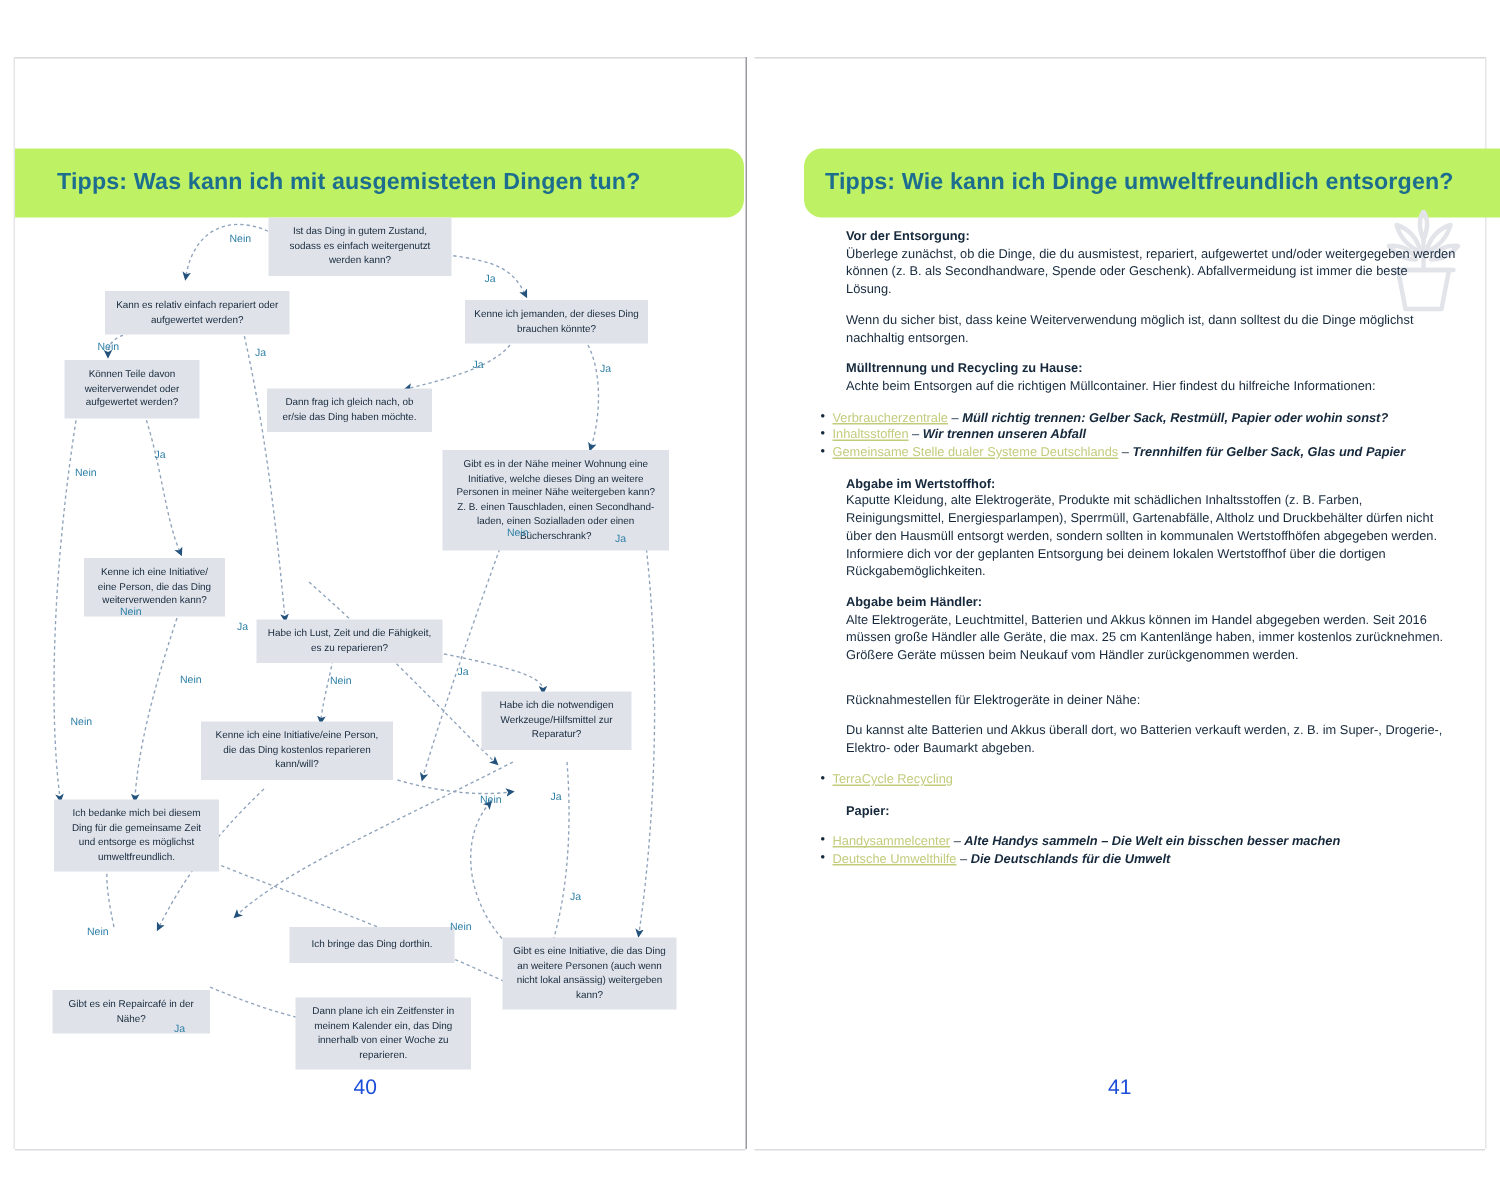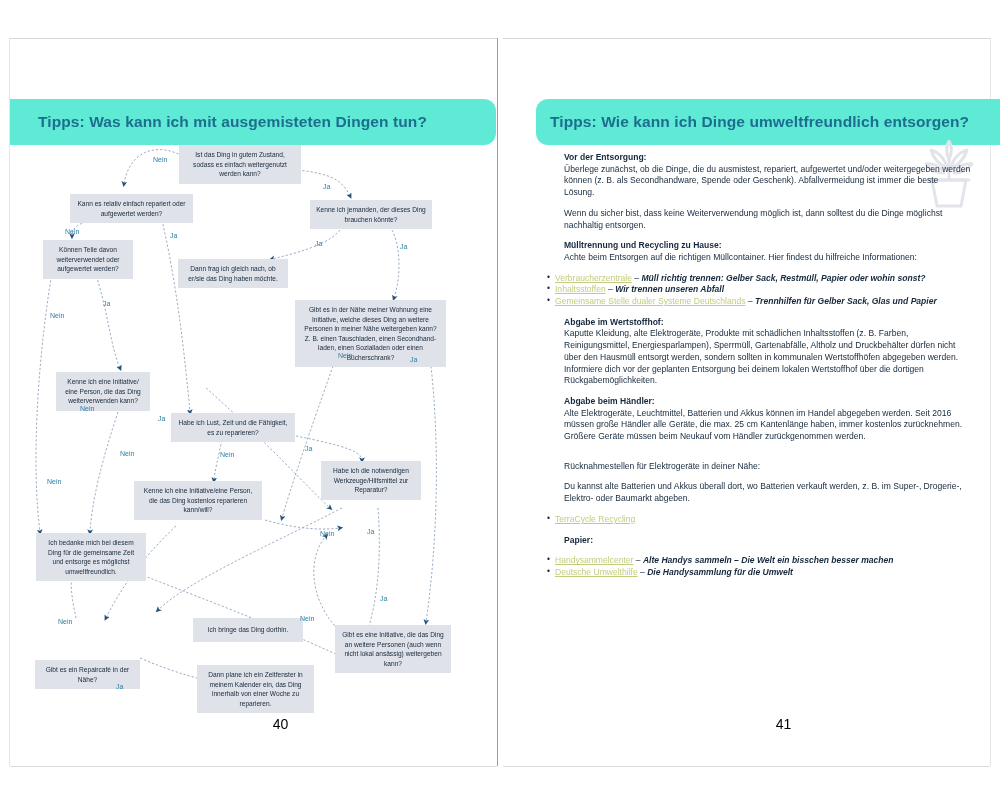--- a/index.html
+++ b/index.html
@@ -18,21 +18,21 @@
   .spine{position:absolute;left:497px;top:38px;width:1px;height:728px;background:#9a9aa0;}
   .page-left-edge{position:absolute;left:9px;top:38px;width:1px;height:728px;background:#e6e6e8;}
   .page-right-edge{position:absolute;left:990px;top:38px;width:1px;height:728px;background:#e6e6e8;}
   .bottom-rule{position:absolute;top:766px;height:1px;background:#dcdce0;}
   .bottom-rule.l{left:10px;width:487px;}
   .bottom-rule.r{left:503px;width:487px;}
 
   
   .band{
     position:absolute;
-    background:#5eead4;
+    background:#bef264;
     height:46px;
     display:flex;align-items:center;
   }
   .band-left{left:10px;top:99px;width:458px;border-radius:0 12px 12px 0;padding-left:28px;}
   .band-right{left:536px;top:99px;width:454px;border-radius:12px 0 0 12px;padding-left:14px;}
   .band-title{
     color:#1d6e8e;font-weight:bold;font-size:15.5px;letter-spacing:.1px;white-space:nowrap;
   }
 
   
@@ -49,21 +49,21 @@
     box-sizing:border-box;
   }
   .lbl{
     position:absolute;
     color:#2d7fa5;
     font-size:7px;
     white-space:nowrap;
   }
 
   
-  .pageno{position:absolute;font-size:14px;color:#000000;margin-left:37px;}
+  .pageno{position:absolute;font-size:14px;color:#1d4ed8;}
   .pageno.l{left:0;top:716px;width:487px;text-align:center;}
   .pageno.r{left:503px;top:716px;width:487px;text-align:center;}
 
   
   .content{
     position:absolute;left:547px;top:152px;width:424px;
     color:#16293c;font-size:8.55px;line-height:1.37;
   }
   .content p{margin:0 0 9px 17px;}
   .content .h{font-weight:bold;}
@@ -254,19 +254,19 @@
         <a class="lnk">TerraCycle Recycling</a>
       </li>
     </ul>
 
     <p class="tight h">Papier:</p>
     <ul>
       <li>
         <a class="lnk">Handysammelcenter</a><span> – </span><span class="it">Alte Handys sammeln – Die Welt ein bisschen besser machen</span>
       </li>
       <li>
-        <a class="lnk">Deutsche Umwelthilfe</a><span> – </span><span class="it">Die Handysammlung für die Umwelt</span>
+        <a class="lnk">Deutsche Umwelthilfe</a><span> – </span><span class="it">Die Deutschlands für die Umwelt</span>
       </li>
     </ul>
   </div>
 
   <div class="pageno r">41</div>
 </div>
 
 </body></html>

